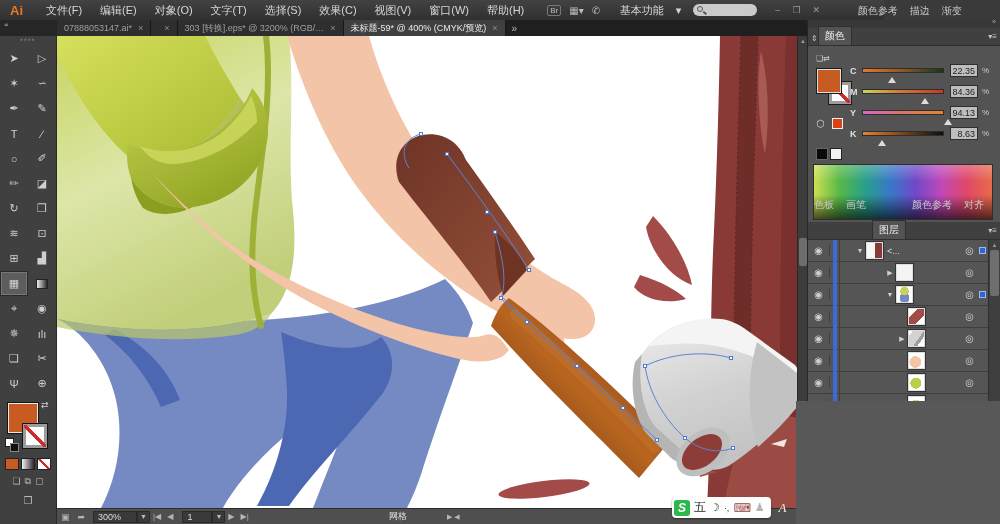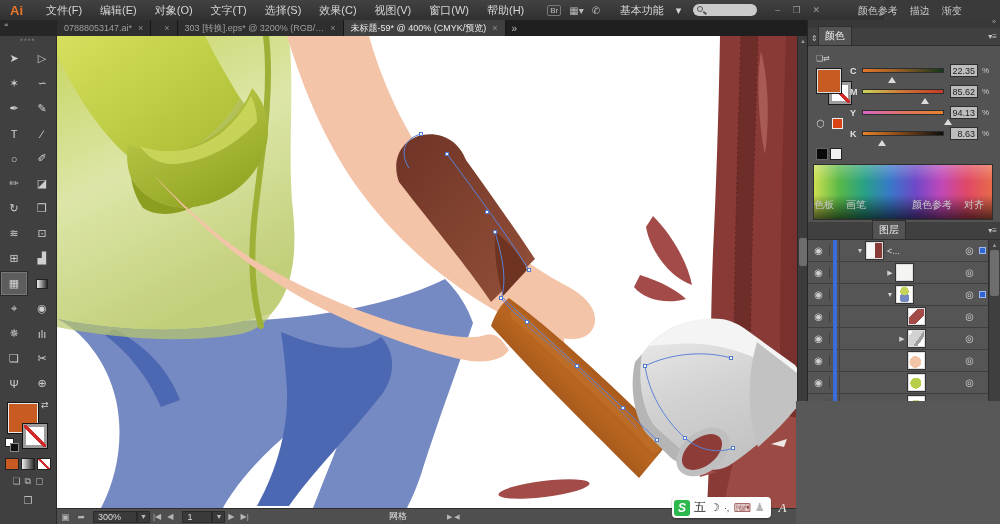--- a/index.html
+++ b/index.html
@@ -465,21 +465,21 @@
               <div class="thumbtri" style="left: 17.16px;"></div>
             </div>
             <span class="valbox">22.35</span>
             <span class="pct">%</span>
           </div>
           <div class="slider-row" style="top: 39px;">
             <span class="ch">M</span>
             <div class="track M">
               <div class="thumbtri" style="left: 49.92px;"></div>
             </div>
-            <span class="valbox">85.62</span>
+            <span class="valbox">84.36</span>
             <span class="pct">%</span>
           </div>
           <div class="slider-row" style="top: 60px;">
             <span class="ch">Y</span>
             <div class="track Y">
               <div class="thumbtri" style="left: 73.32px;"></div>
             </div>
             <span class="valbox">94.13</span>
             <span class="pct">%</span>
           </div>

